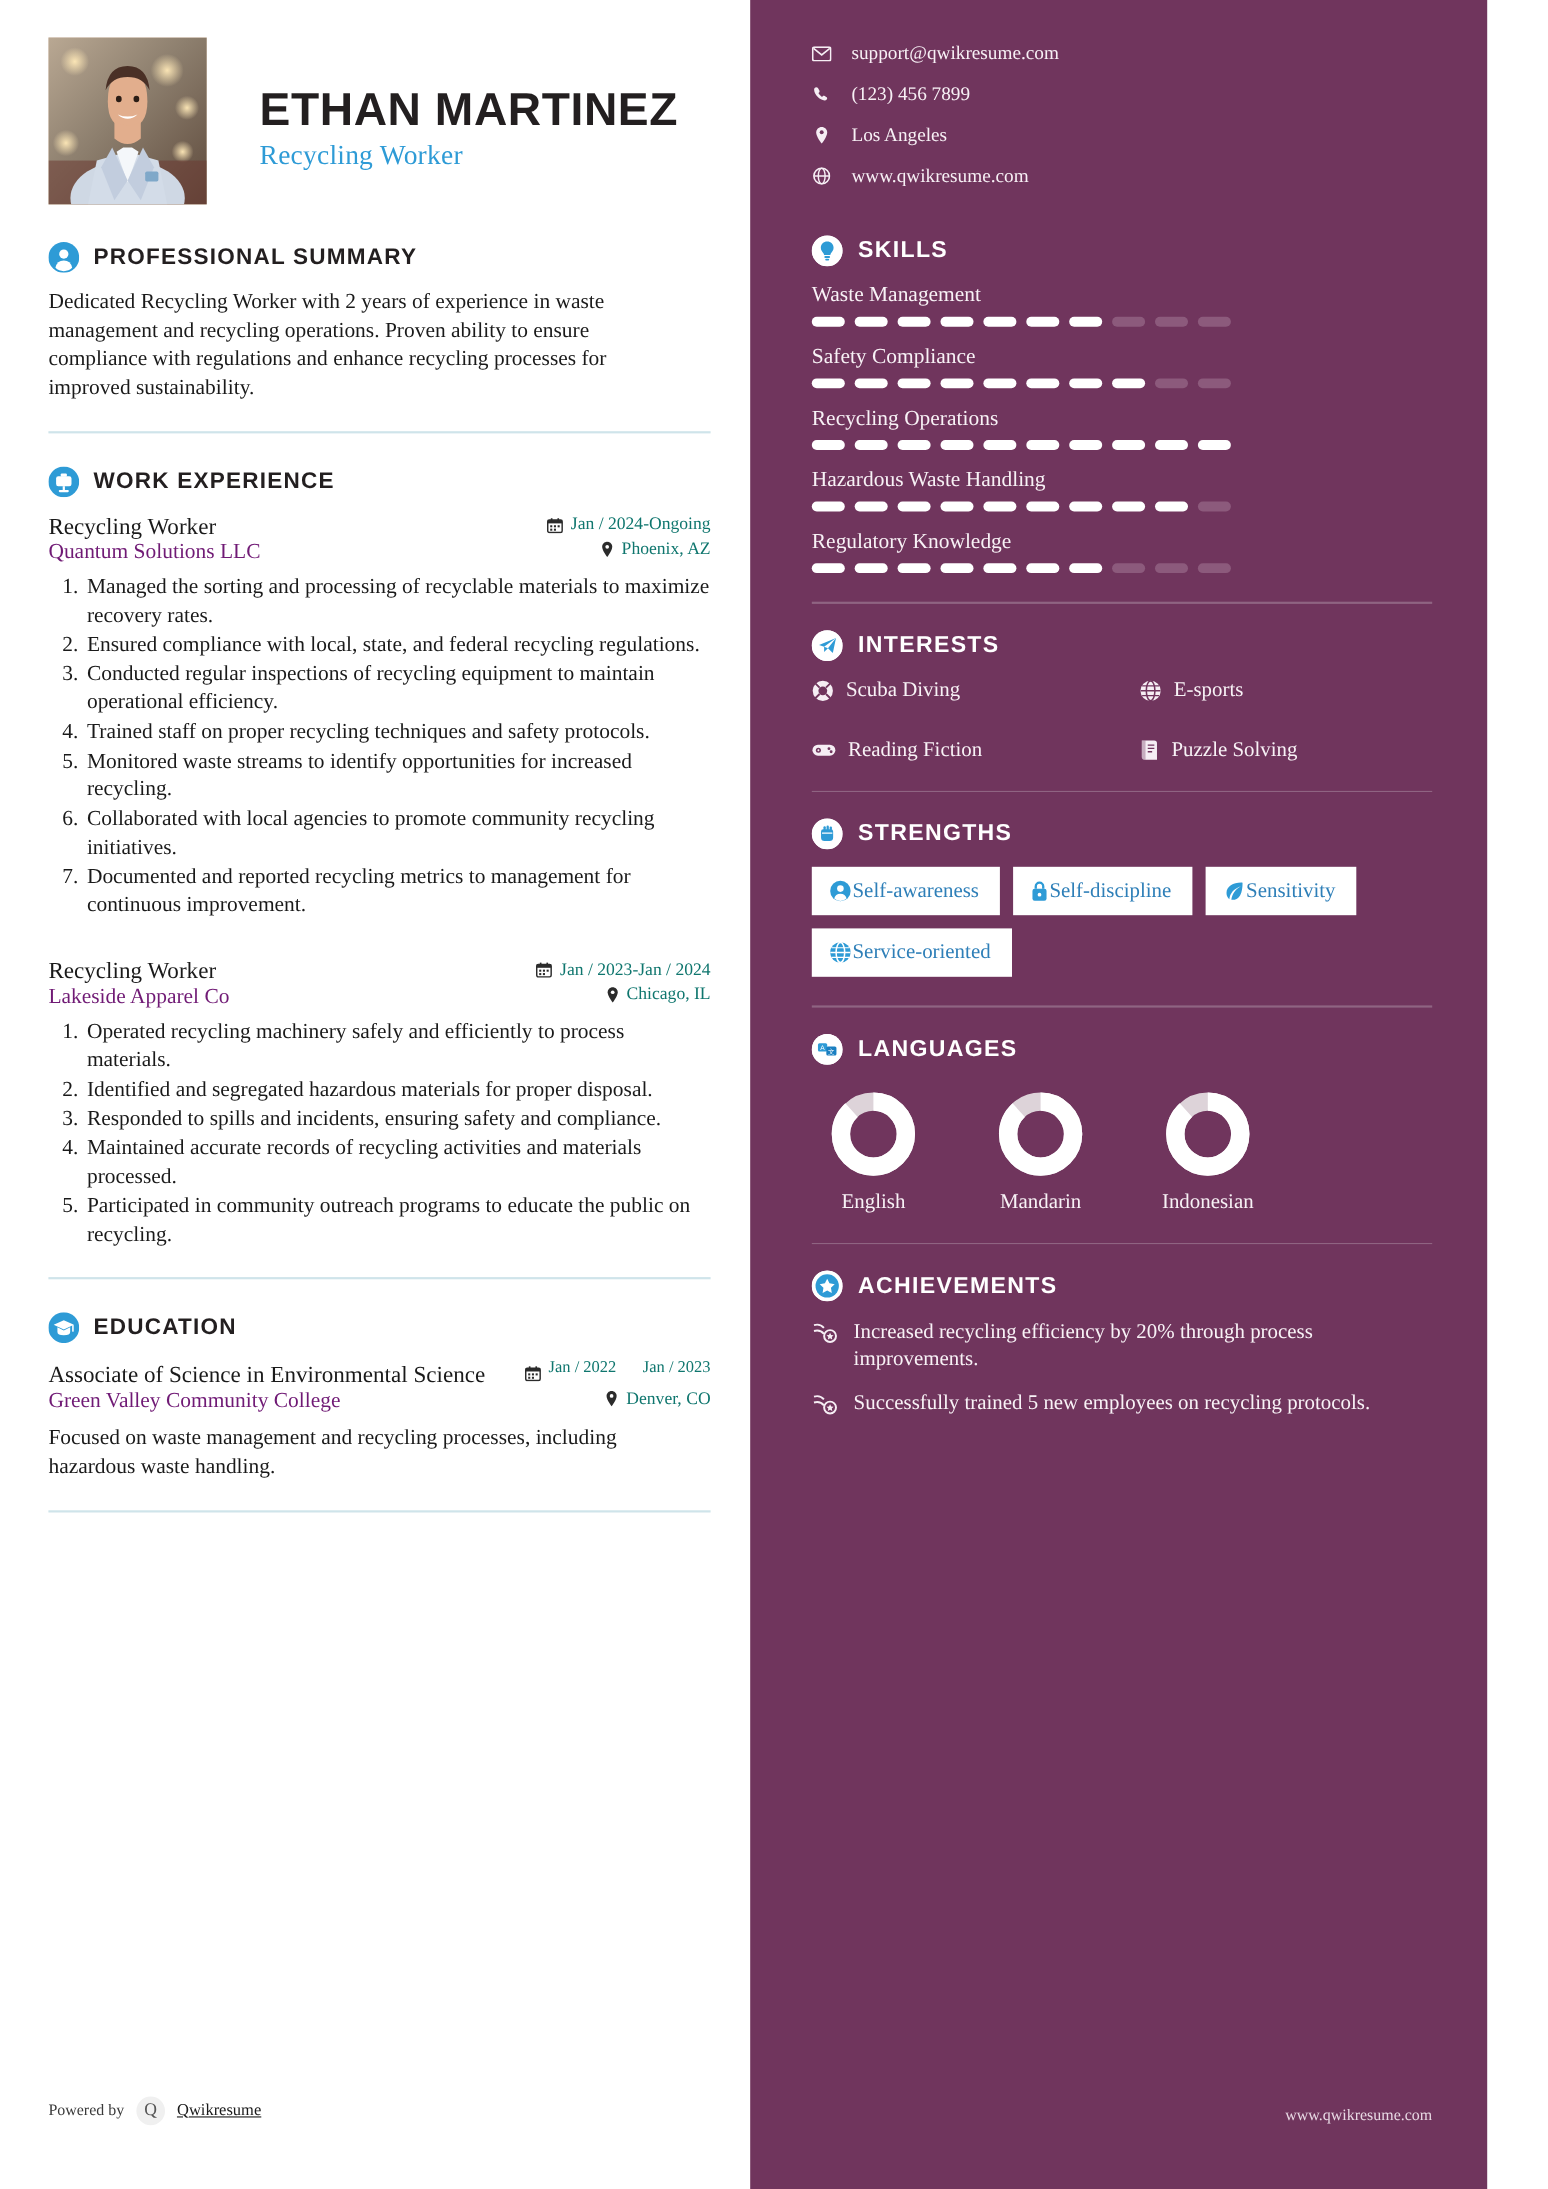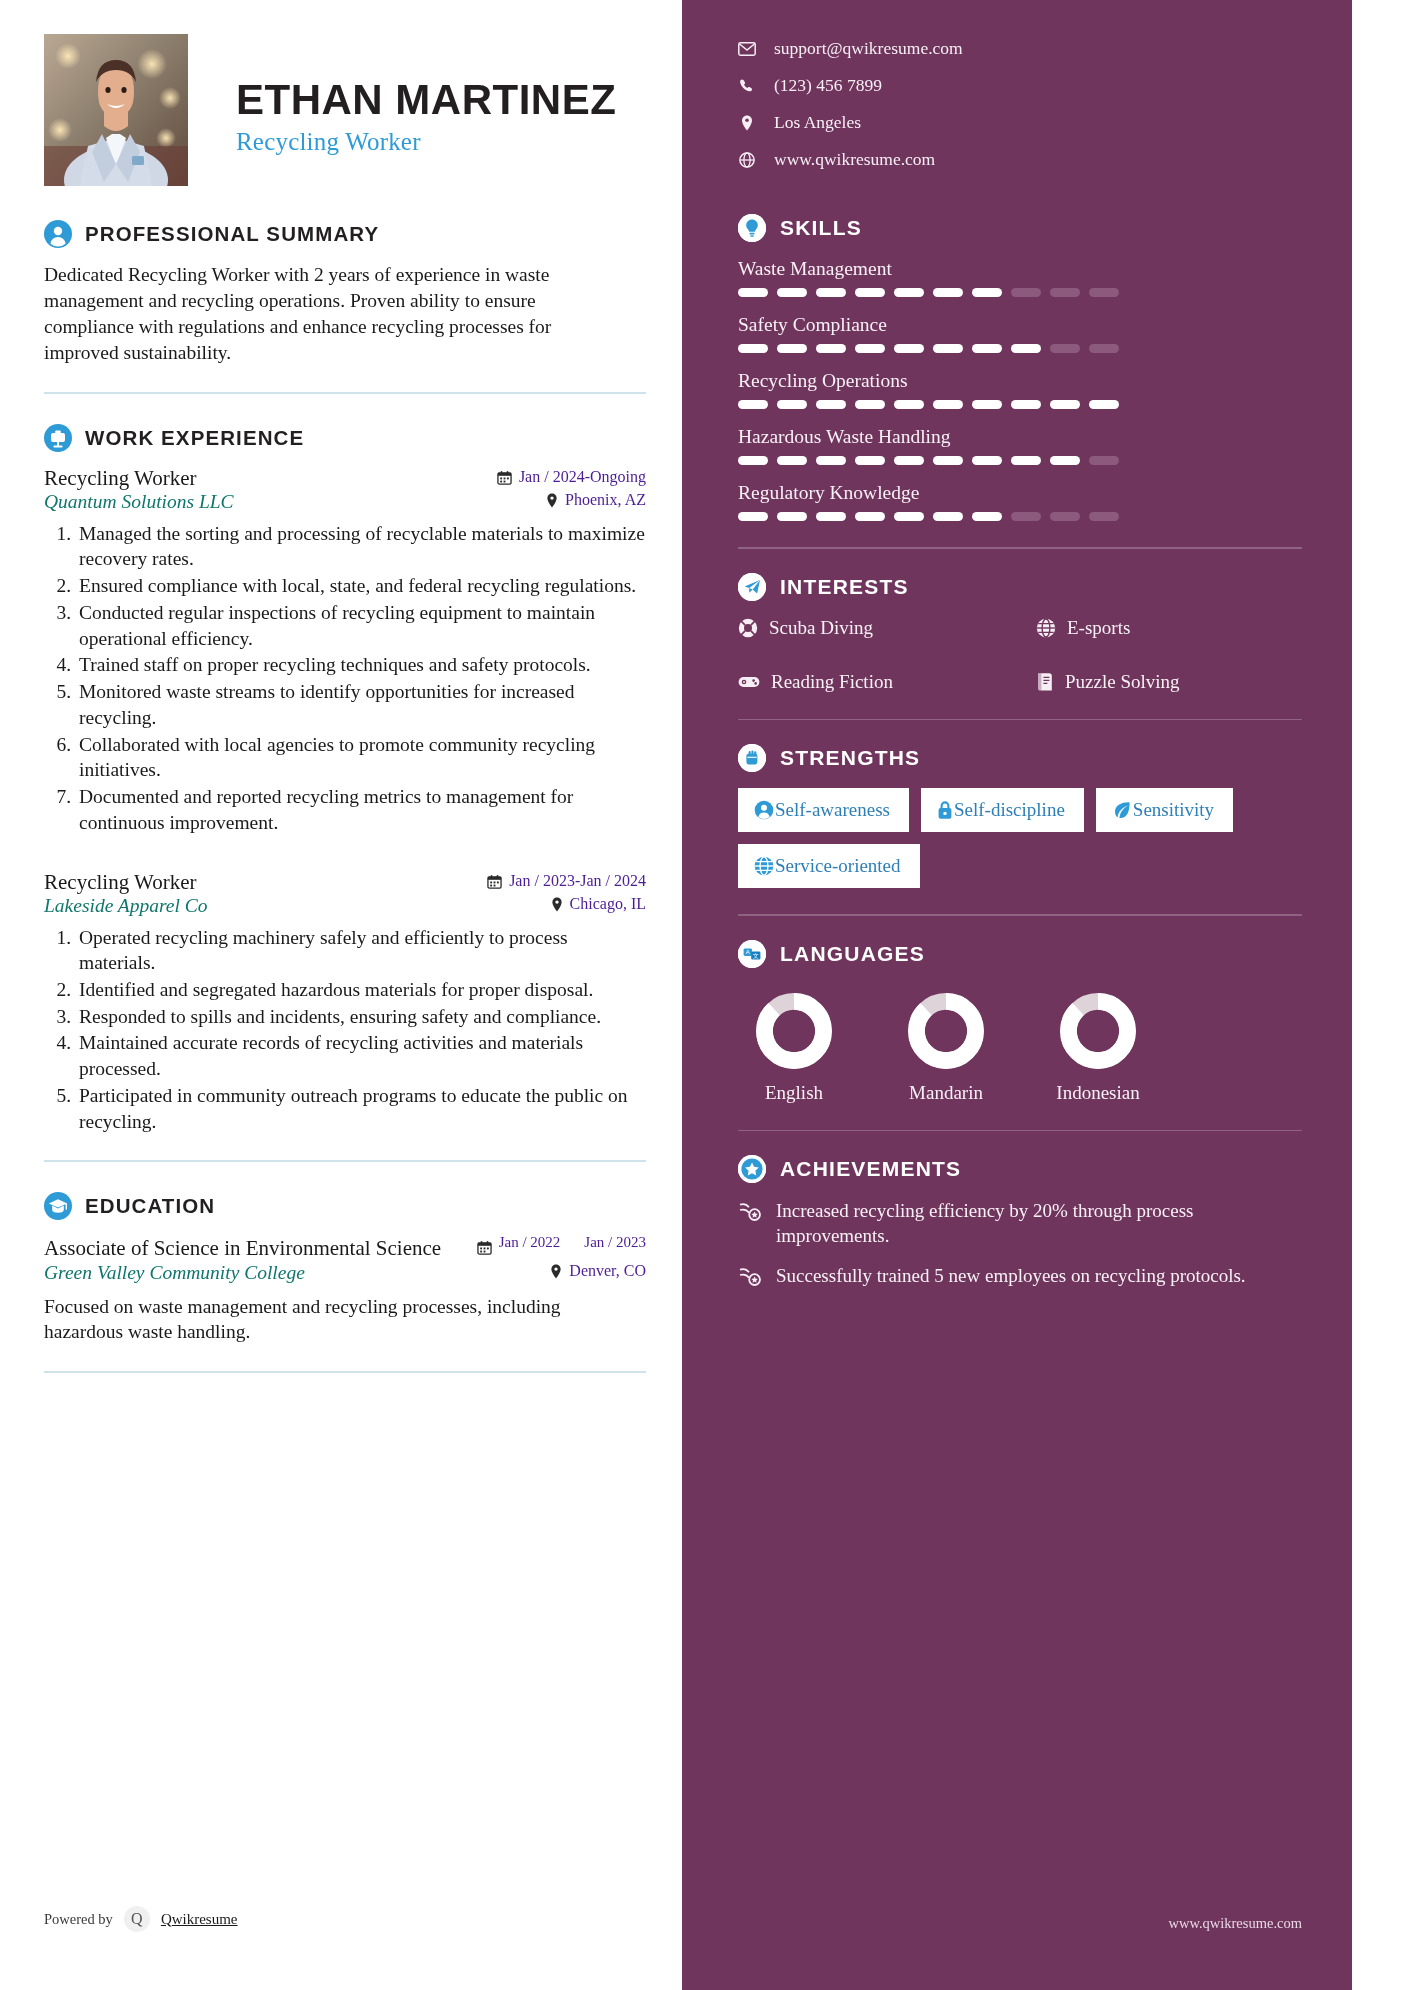--- a/index.html
+++ b/index.html
@@ -76,23 +76,23 @@
     background: #cfe4ea;
     margin: 26px 0 30px 0;
   }
 
   
   .entry { margin-bottom: 4px; }
   .entry-row {
     display: flex; justify-content: space-between; align-items: baseline;
   }
   .entry-title { font-size: 21px; color: #1a1a1a; }
-  .entry-org { font-size: 19.5px; color: #0f766e; font-style: italic; }
+  .entry-org { font-size: 19.5px; color: #701a75; }
   .entry-meta {
-    font-size: 16px; color: #4c1d95;
+    font-size: 16px; color: #0f766e;
     display: flex; align-items: center; gap: 7px;
     white-space: nowrap;
   }
   .entry-meta svg { display: block; flex: 0 0 auto; }
   .entry-meta.stacked { align-items: flex-start; }
   .meta-two { display: flex; gap: 24px; }
   .meta-col { font-size: 15px; line-height: 1.15; }
 
   ol.bullets {
     margin: 8px 0 0 0;

